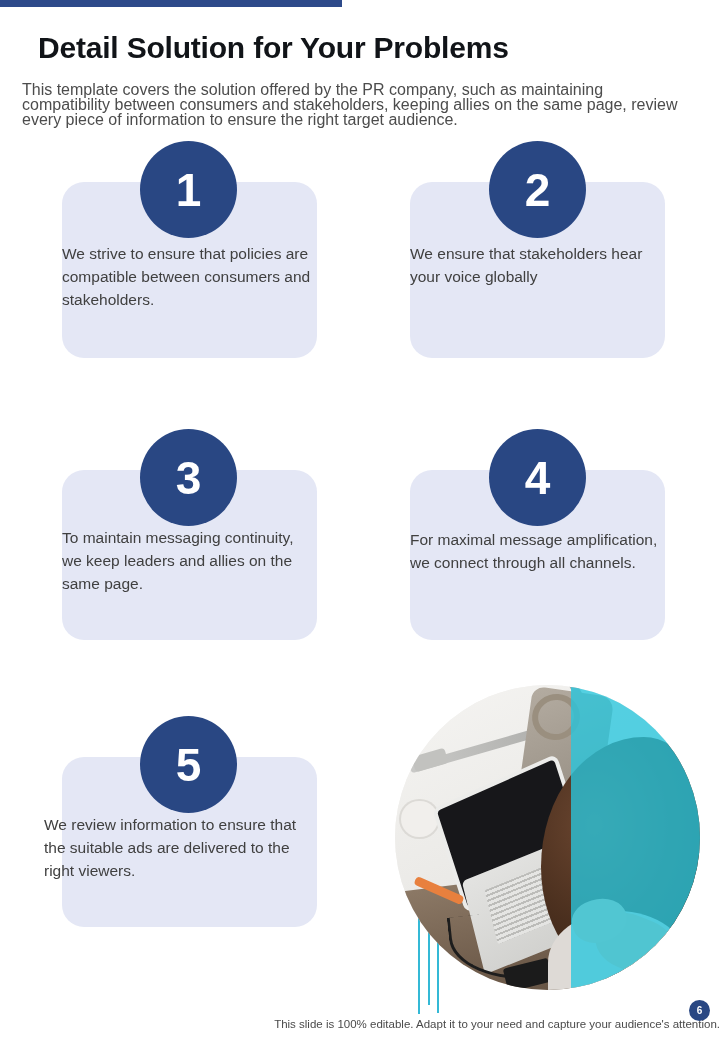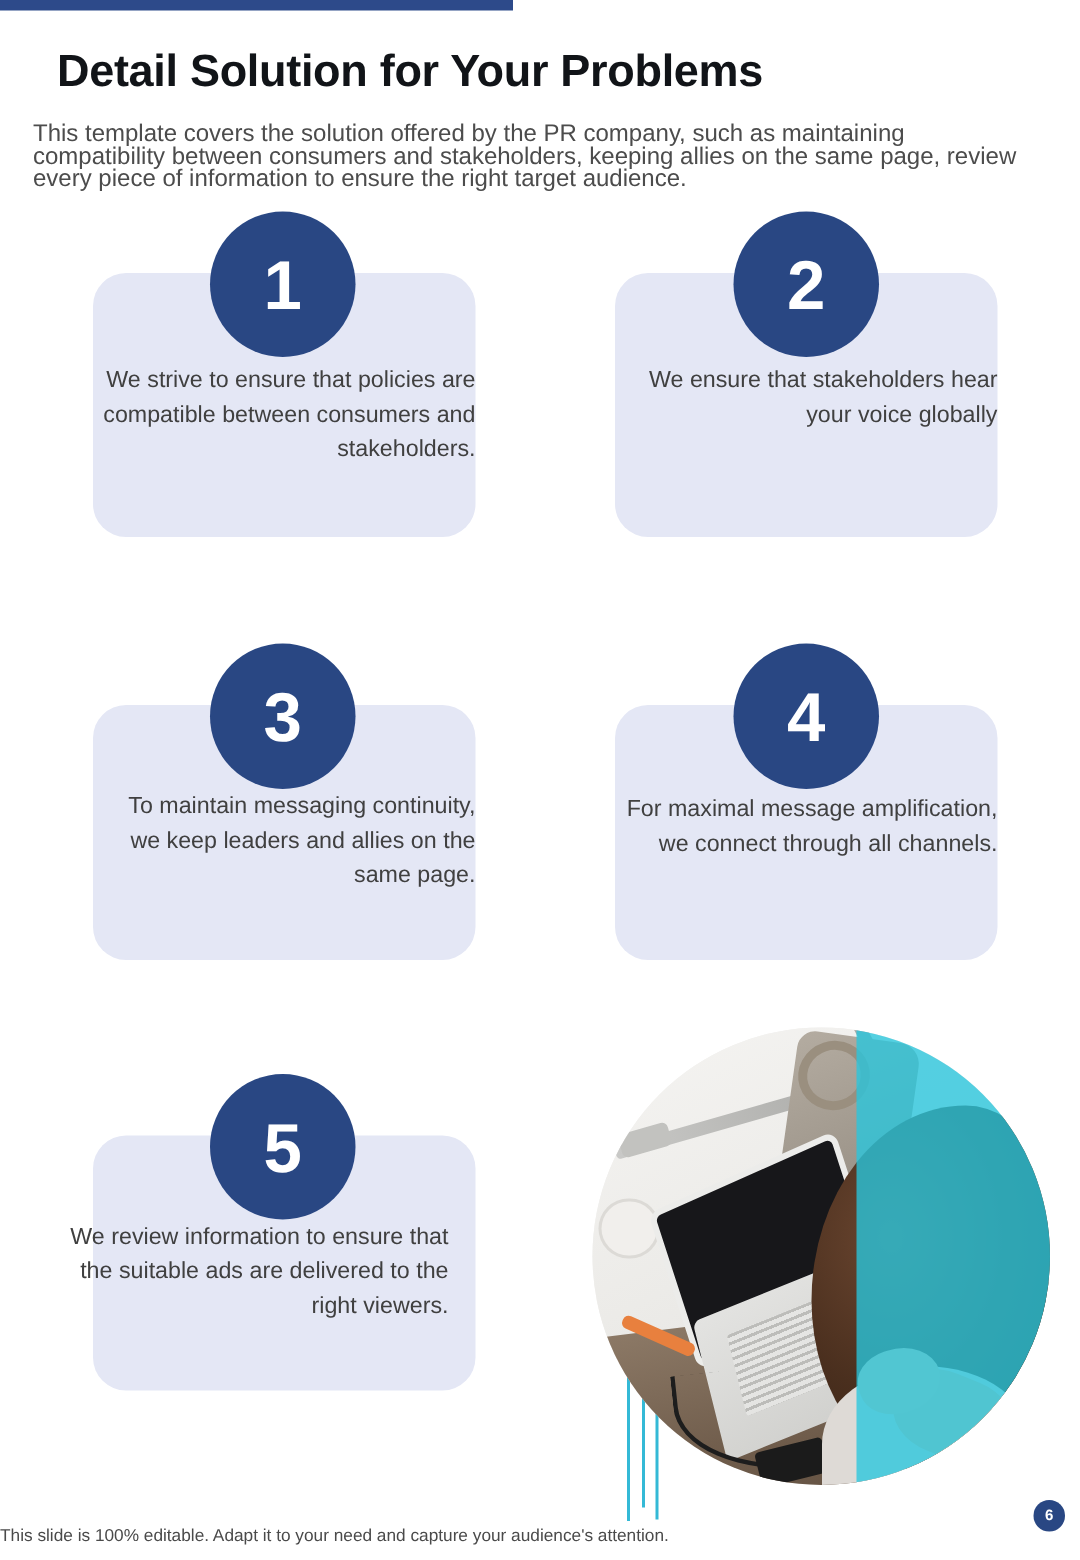--- a/index.html
+++ b/index.html
@@ -68,21 +68,21 @@
     font-weight: bold;
     display: flex;
     align-items: center;
     justify-content: center;
     line-height: 1;
     z-index: 3;
   }
   .step-text {
     position: absolute;
     width: 255px;
-    text-align: right;
+    text-align: left;
     font-size: 15.5px;
     line-height: 23px;
     color: #404040;
     z-index: 4;
   }
 
   
   #card-1 { left: 62px;  top: 182px; height: 176px; }
   #badge-1 { left: 140px; top: 141px; }
   #text-1  { left: 62px;  top: 242px; }
@@ -262,21 +262,21 @@
   #accent-line-1 { left: 28px;  top: 177px; height: 182px; }
   #accent-line-2 { left: 38px;  top: 130px; height: 220px; }
   #accent-line-3 { left: 47px;  top: 100px; height: 258px; }
 
   
   #footer-note {
     position: absolute;
     left: 0;
     top: 1018px;
     width: 720px;
-    text-align: left;
+    text-align: right;
     font-size: 11.5px;
     color: #4a4a4a;
   }
   #page-number-badge {
     position: absolute;
     left: 689px;
     top: 1000px;
     width: 21px;
     height: 21px;
     border-radius: 50%;

